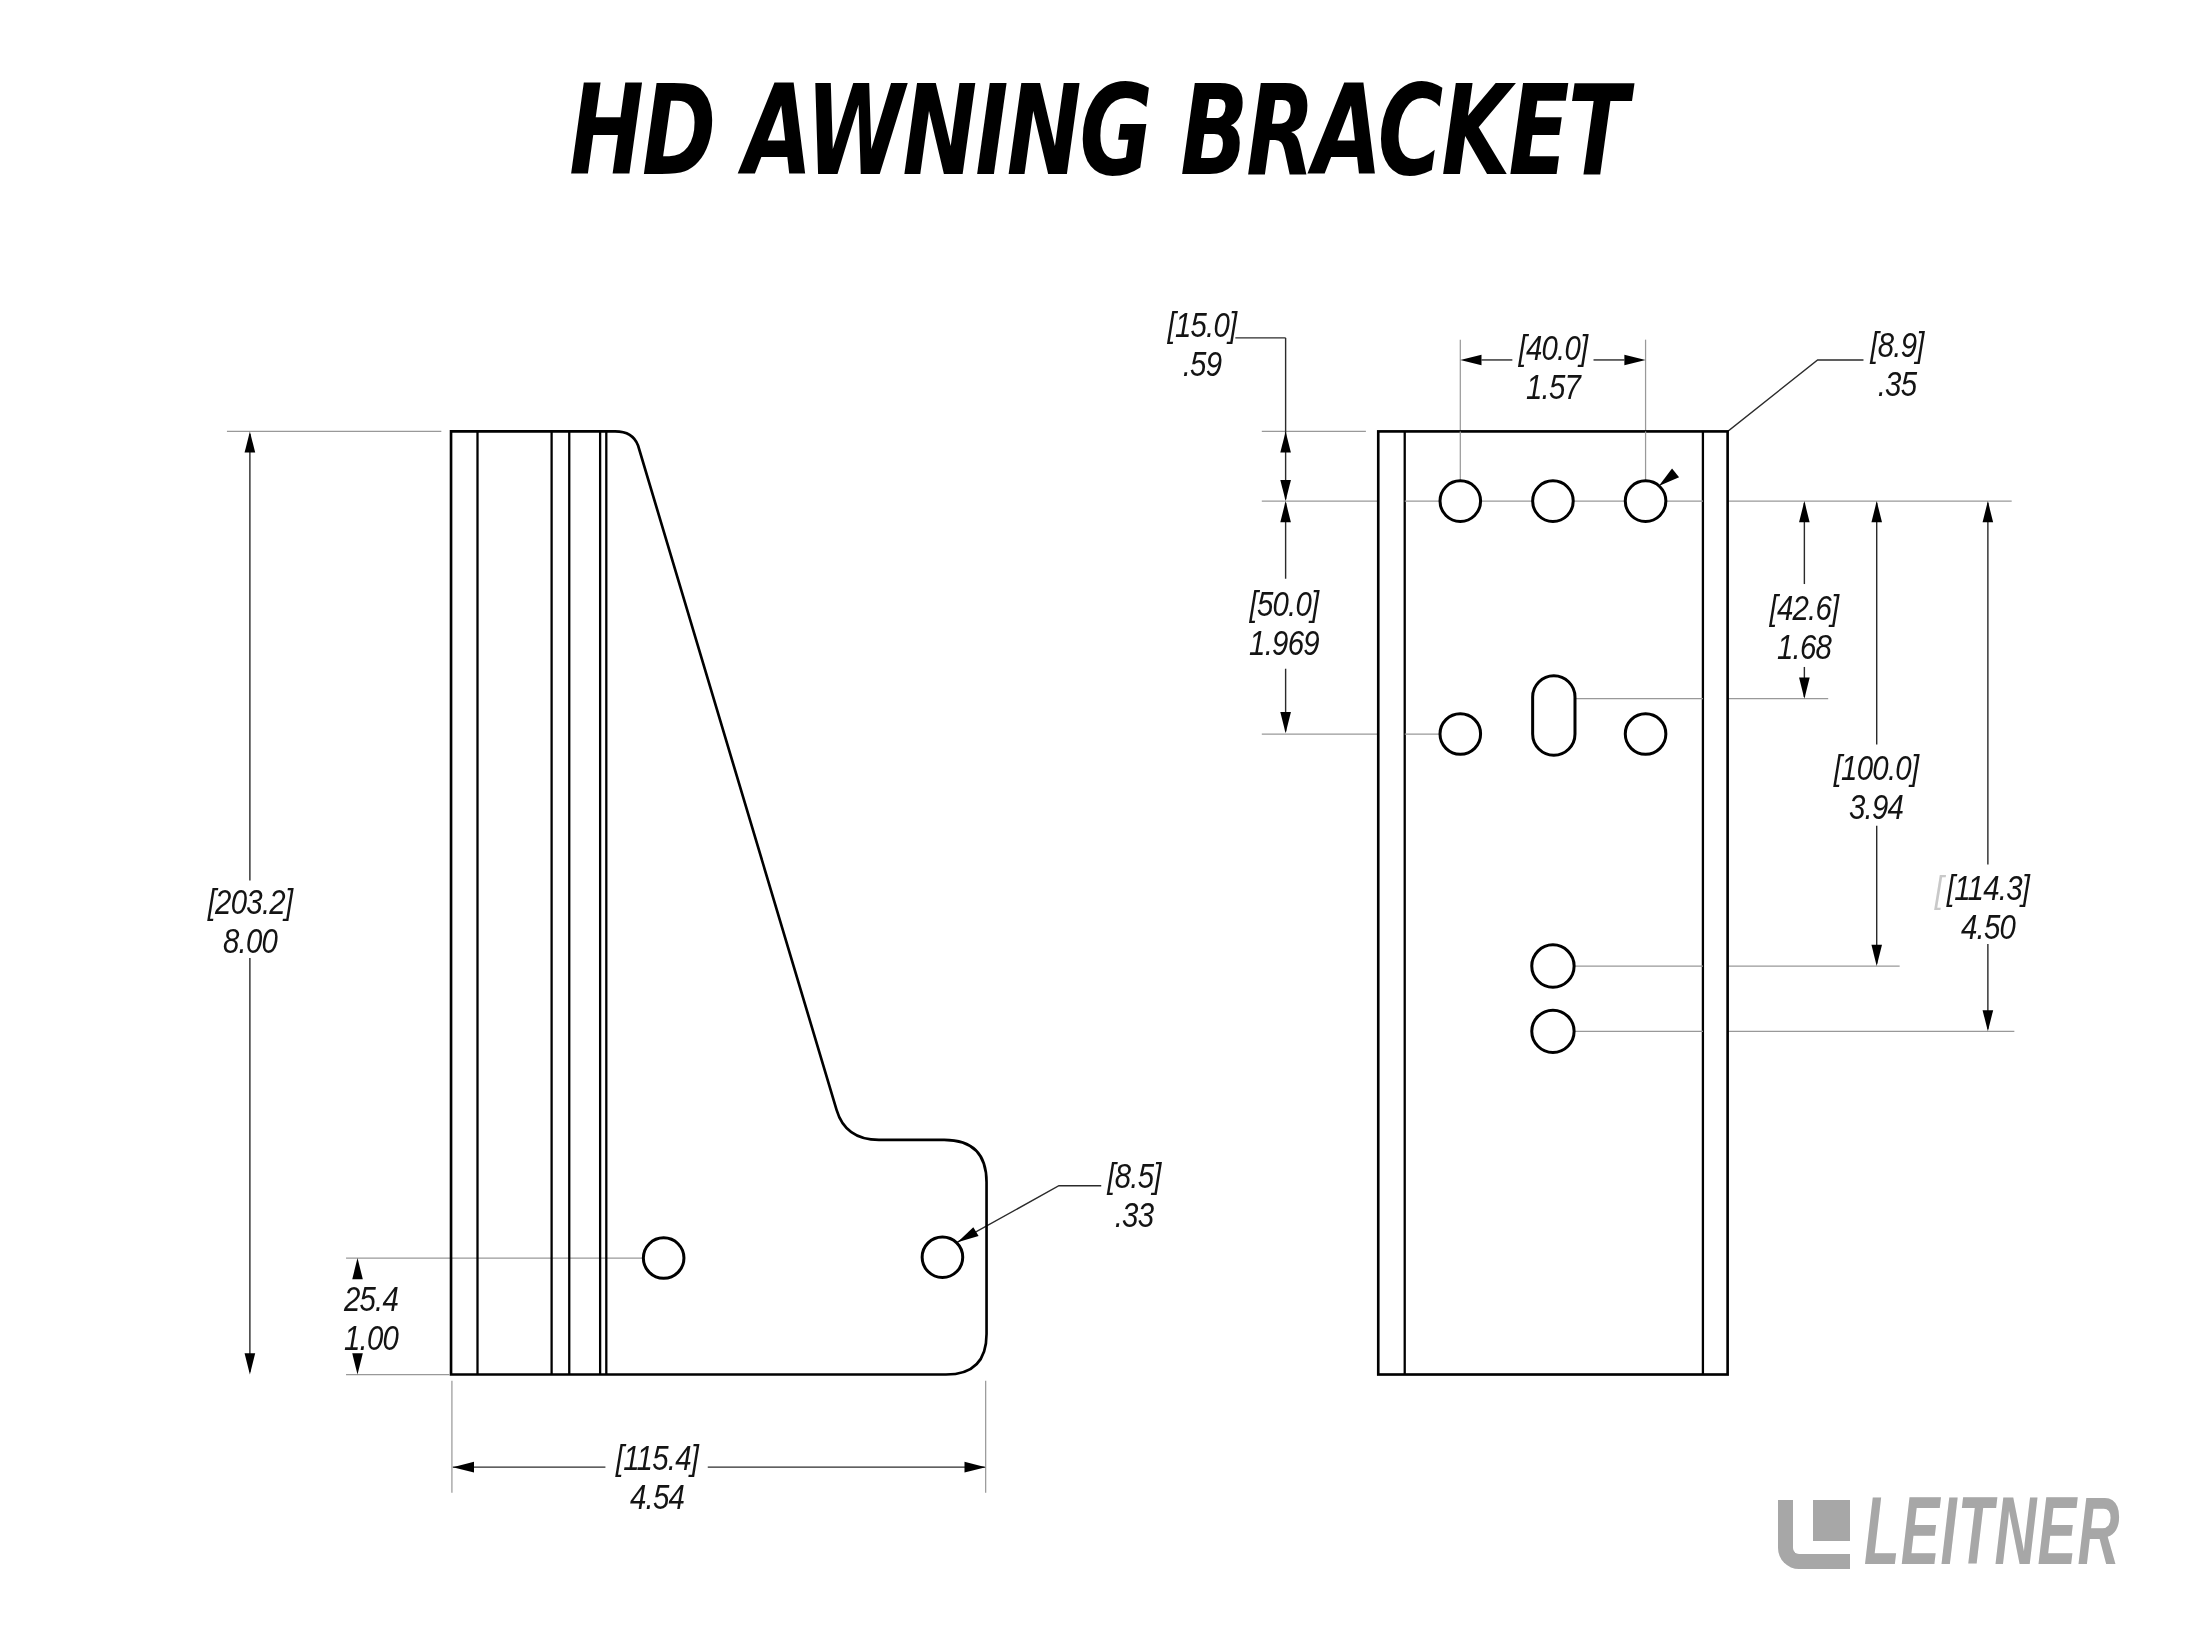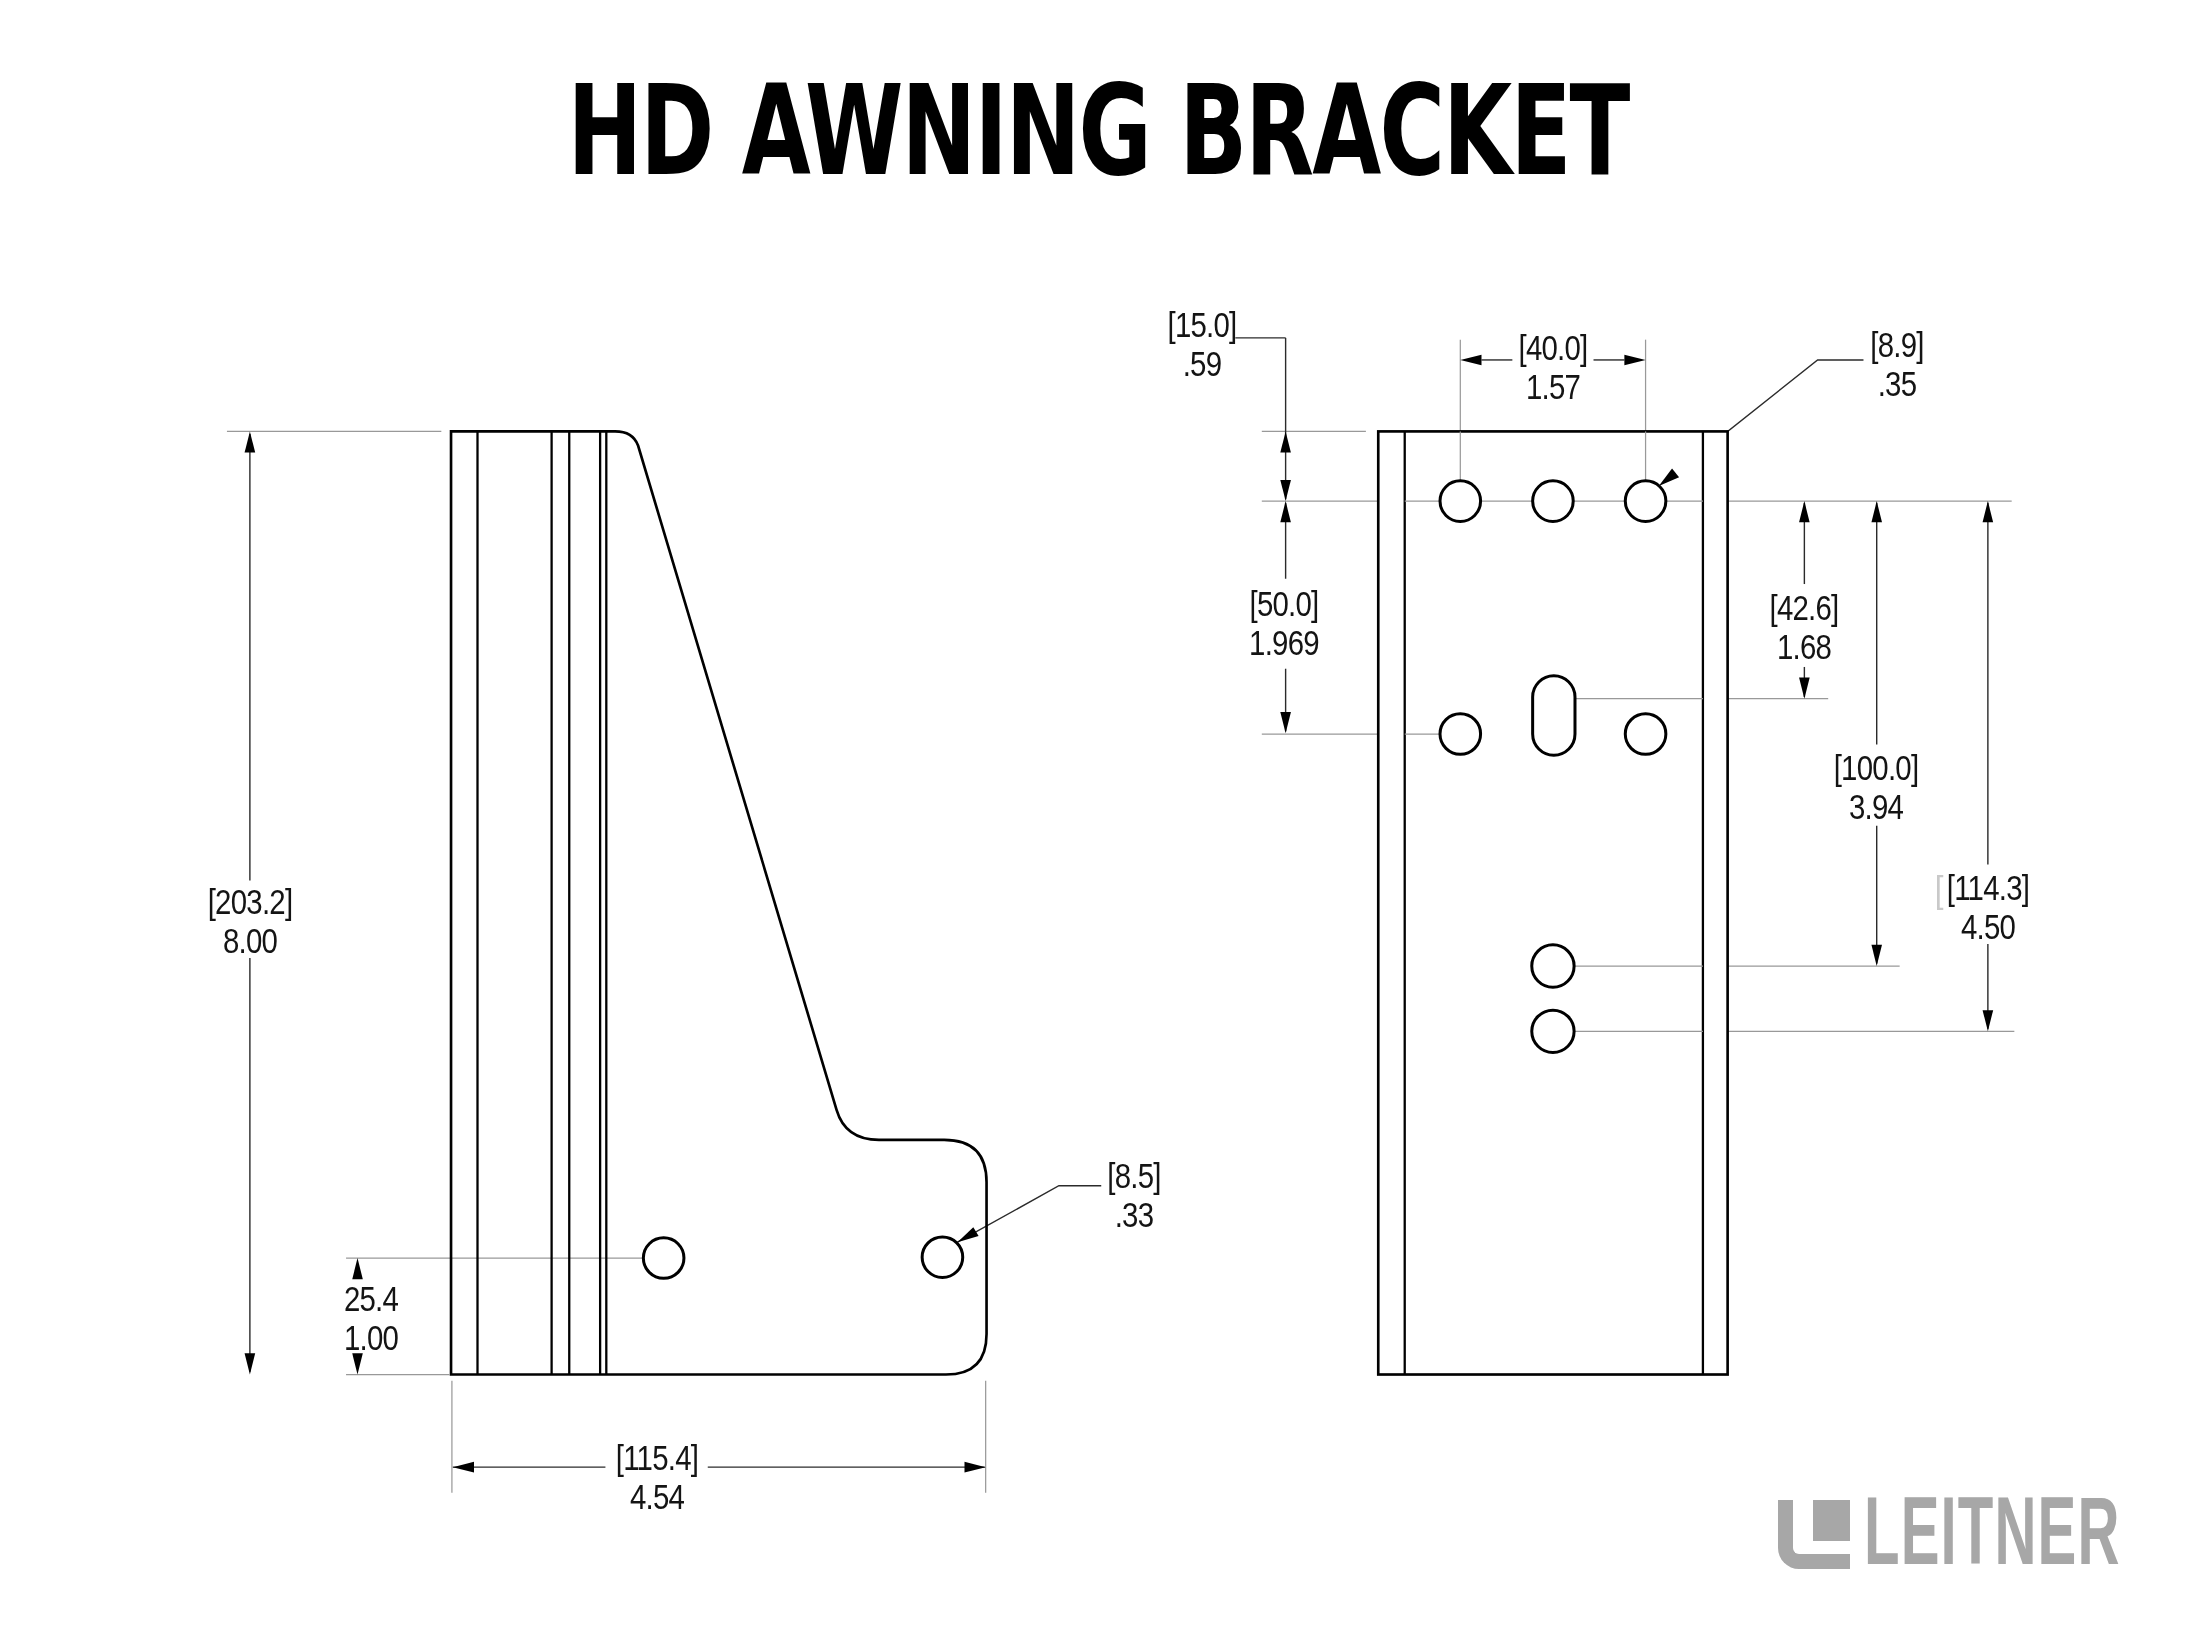--- a/index.html
+++ b/index.html
@@ -1,17 +1,17 @@
 <!DOCTYPE html>
 <html style="font-size:14px"><head>
 <meta charset="utf-8">
 <style>
   html,body{margin:0;padding:0;background:#ffffff;}
   .canvas{position:relative;width:2206px;height:1648px;background:#ffffff;overflow:hidden;
-          font-family:"Liberation Sans",sans-serif;}
+          font-family:"Liberation Sans",sans-serif;font-style:italic;}
   svg{position:absolute;left:0;top:0;}
   .title{position:absolute;left:1098px;top:69px;font-family:"DejaVu Sans",sans-serif;
          font-weight:bold;font-size:124px;line-height:1;color:#000;white-space:nowrap;
          transform:translateX(-50%) scaleX(0.72);letter-spacing:-2.6px;}
   .dim{position:absolute;transform:translateX(-50%) scaleX(0.84);transform-origin:center top;
        font-size:35px;line-height:39px;text-align:center;color:#141414;white-space:nowrap;
        letter-spacing:-0.9px;}
   .stray{position:absolute;color:#c9c9c9;font-size:37px;line-height:39px;
          transform:scaleX(0.85);}
   .logo{position:absolute;left:1778px;top:1498px;}

